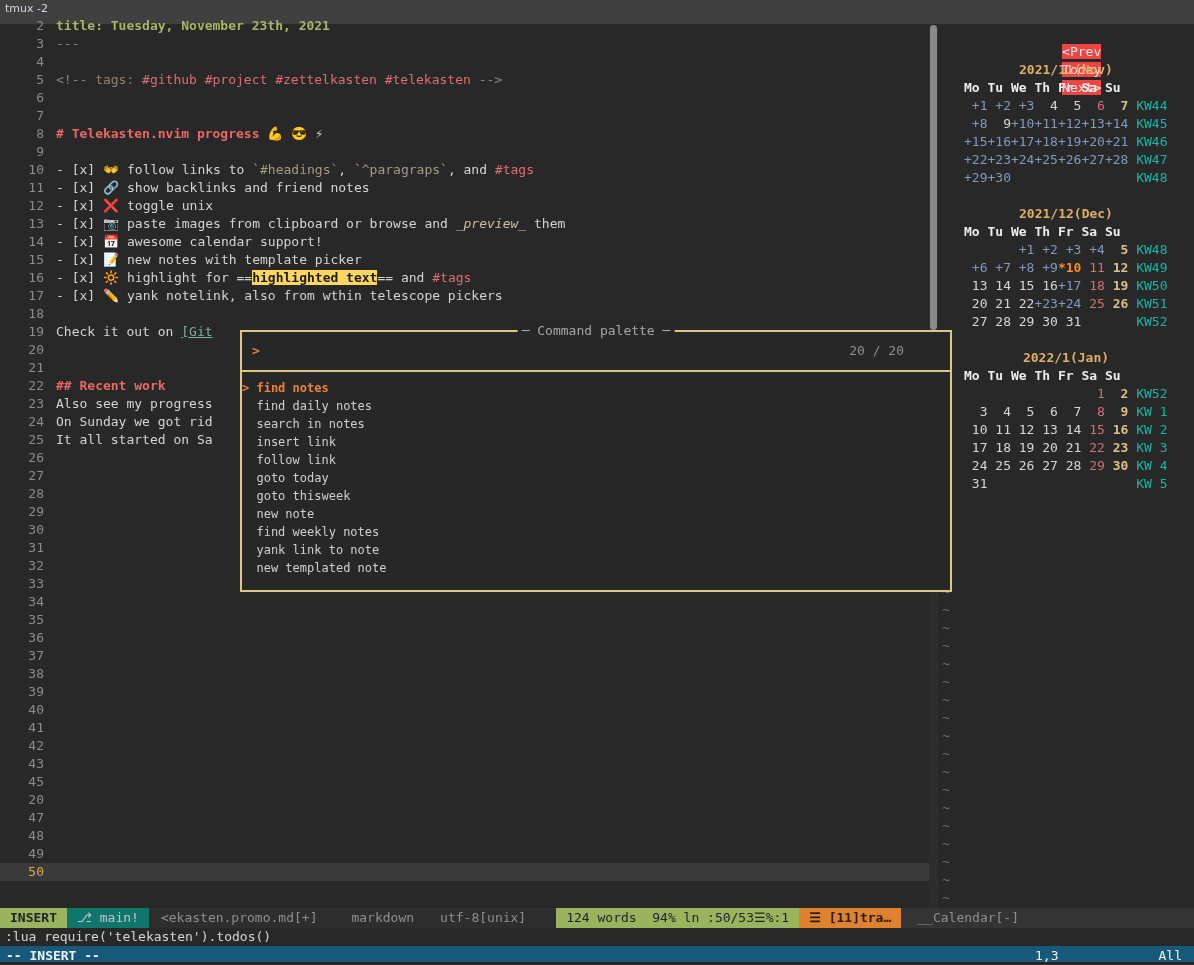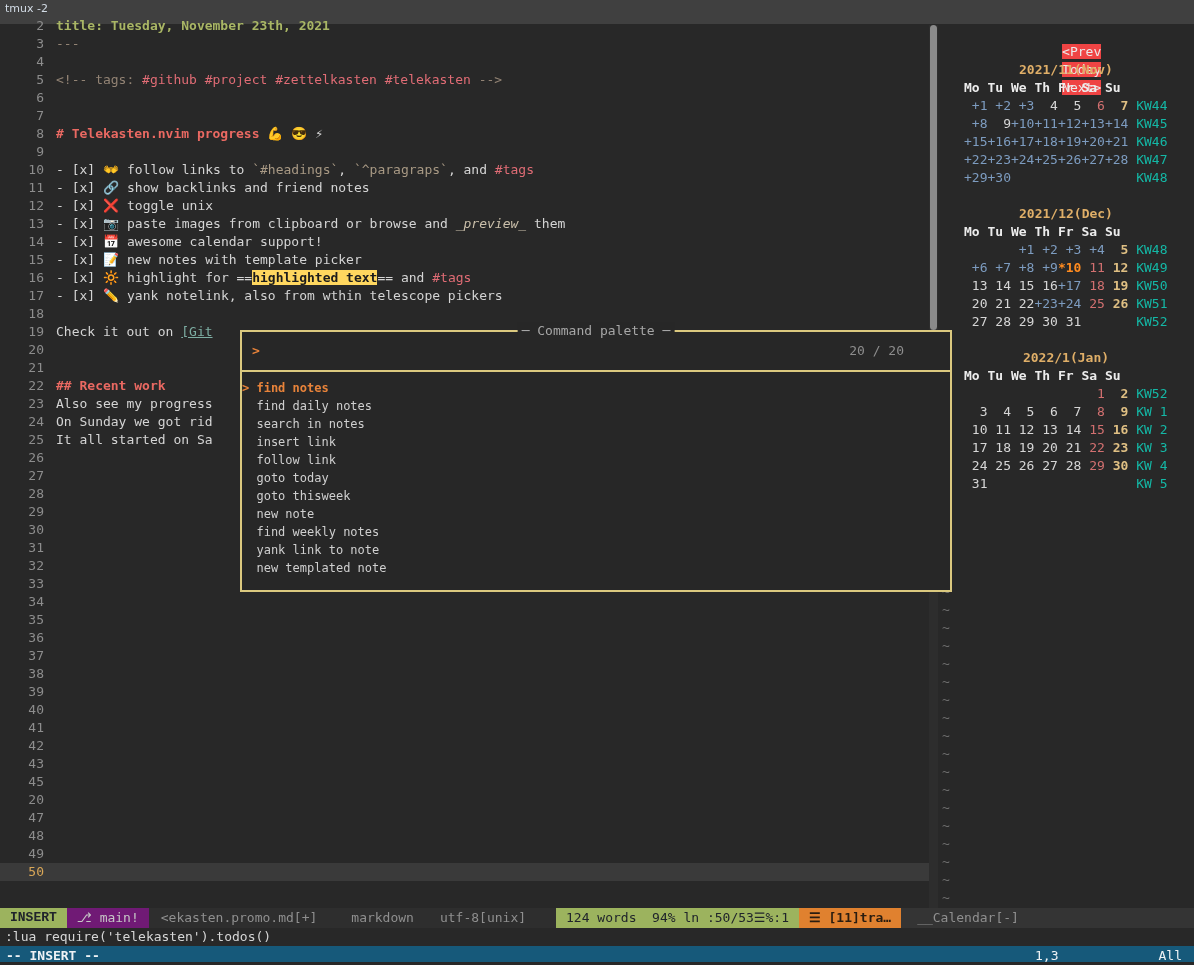--- a/index.html
+++ b/index.html
@@ -53,22 +53,22 @@
   .pp-input{height:38px;line-height:38px;display:flex;padding:0 10px;border-bottom:2px solid #dbc97f;
     color:#e2e2e2;font-size:13px;}
   .pp-prompt{color:#e8833a;font-weight:bold;margin-right:8px;}
   .pp-counter{margin-left:auto;color:#8d8d8d;padding-right:36px;}
   .pp-list{padding:7px 0 9px;}
   .pp-item{height:18px;line-height:18px;white-space:pre;color:#cfcfcf;font-size:12px;}
   .pp-item.sel{color:#e8833a;font-weight:bold;}
   
   .statusline{position:absolute;left:0;top:908px;width:100%;height:20px;background:#2e2e2e;
     display:flex;align-items:stretch;font:13px/20px "DejaVu Sans Mono", monospace;color:#9a9a9a;white-space:pre;}
-  .sl-mode{background:#9cb35e;color:#20242b;font-weight:bold;padding:0 10px;font-family:Liberation Mono, monospace;}
-  .sl-branch{background:#701a75;color:#c6c6c6;padding:0 10px;}
+  .sl-mode{background:#9cb35e;color:#20242b;font-weight:bold;padding:0 10px;}
+  .sl-branch{background:#0f766e;color:#c6c6c6;padding:0 10px;}
   .sl-file{padding:0 12px;color:#8f8f8f;}
   .sl-ft{margin-left:22px;color:#8f8f8f;}
   .sl-enc{margin-left:26px;color:#8f8f8f;}
   .sl-stats{margin-left:30px;background:#9cb35e;color:#20242b;padding:0 10px;}
   .sl-tab{background:#e0812f;color:#2a1d10;font-weight:bold;padding:0 10px;}
   .sl-cal{flex:1;background:#343434;color:#8f8f8f;padding-left:16px;}
   
   .cmdline{position:absolute;left:0;top:928px;width:100%;height:18px;color:#d6d6d6;
     font:13px/18px "DejaVu Sans Mono", monospace;padding-left:5px;box-sizing:border-box;}
   .modeline{position:absolute;left:0;top:946px;width:100%;height:16px;background:#16597a;color:#eef2f5;

